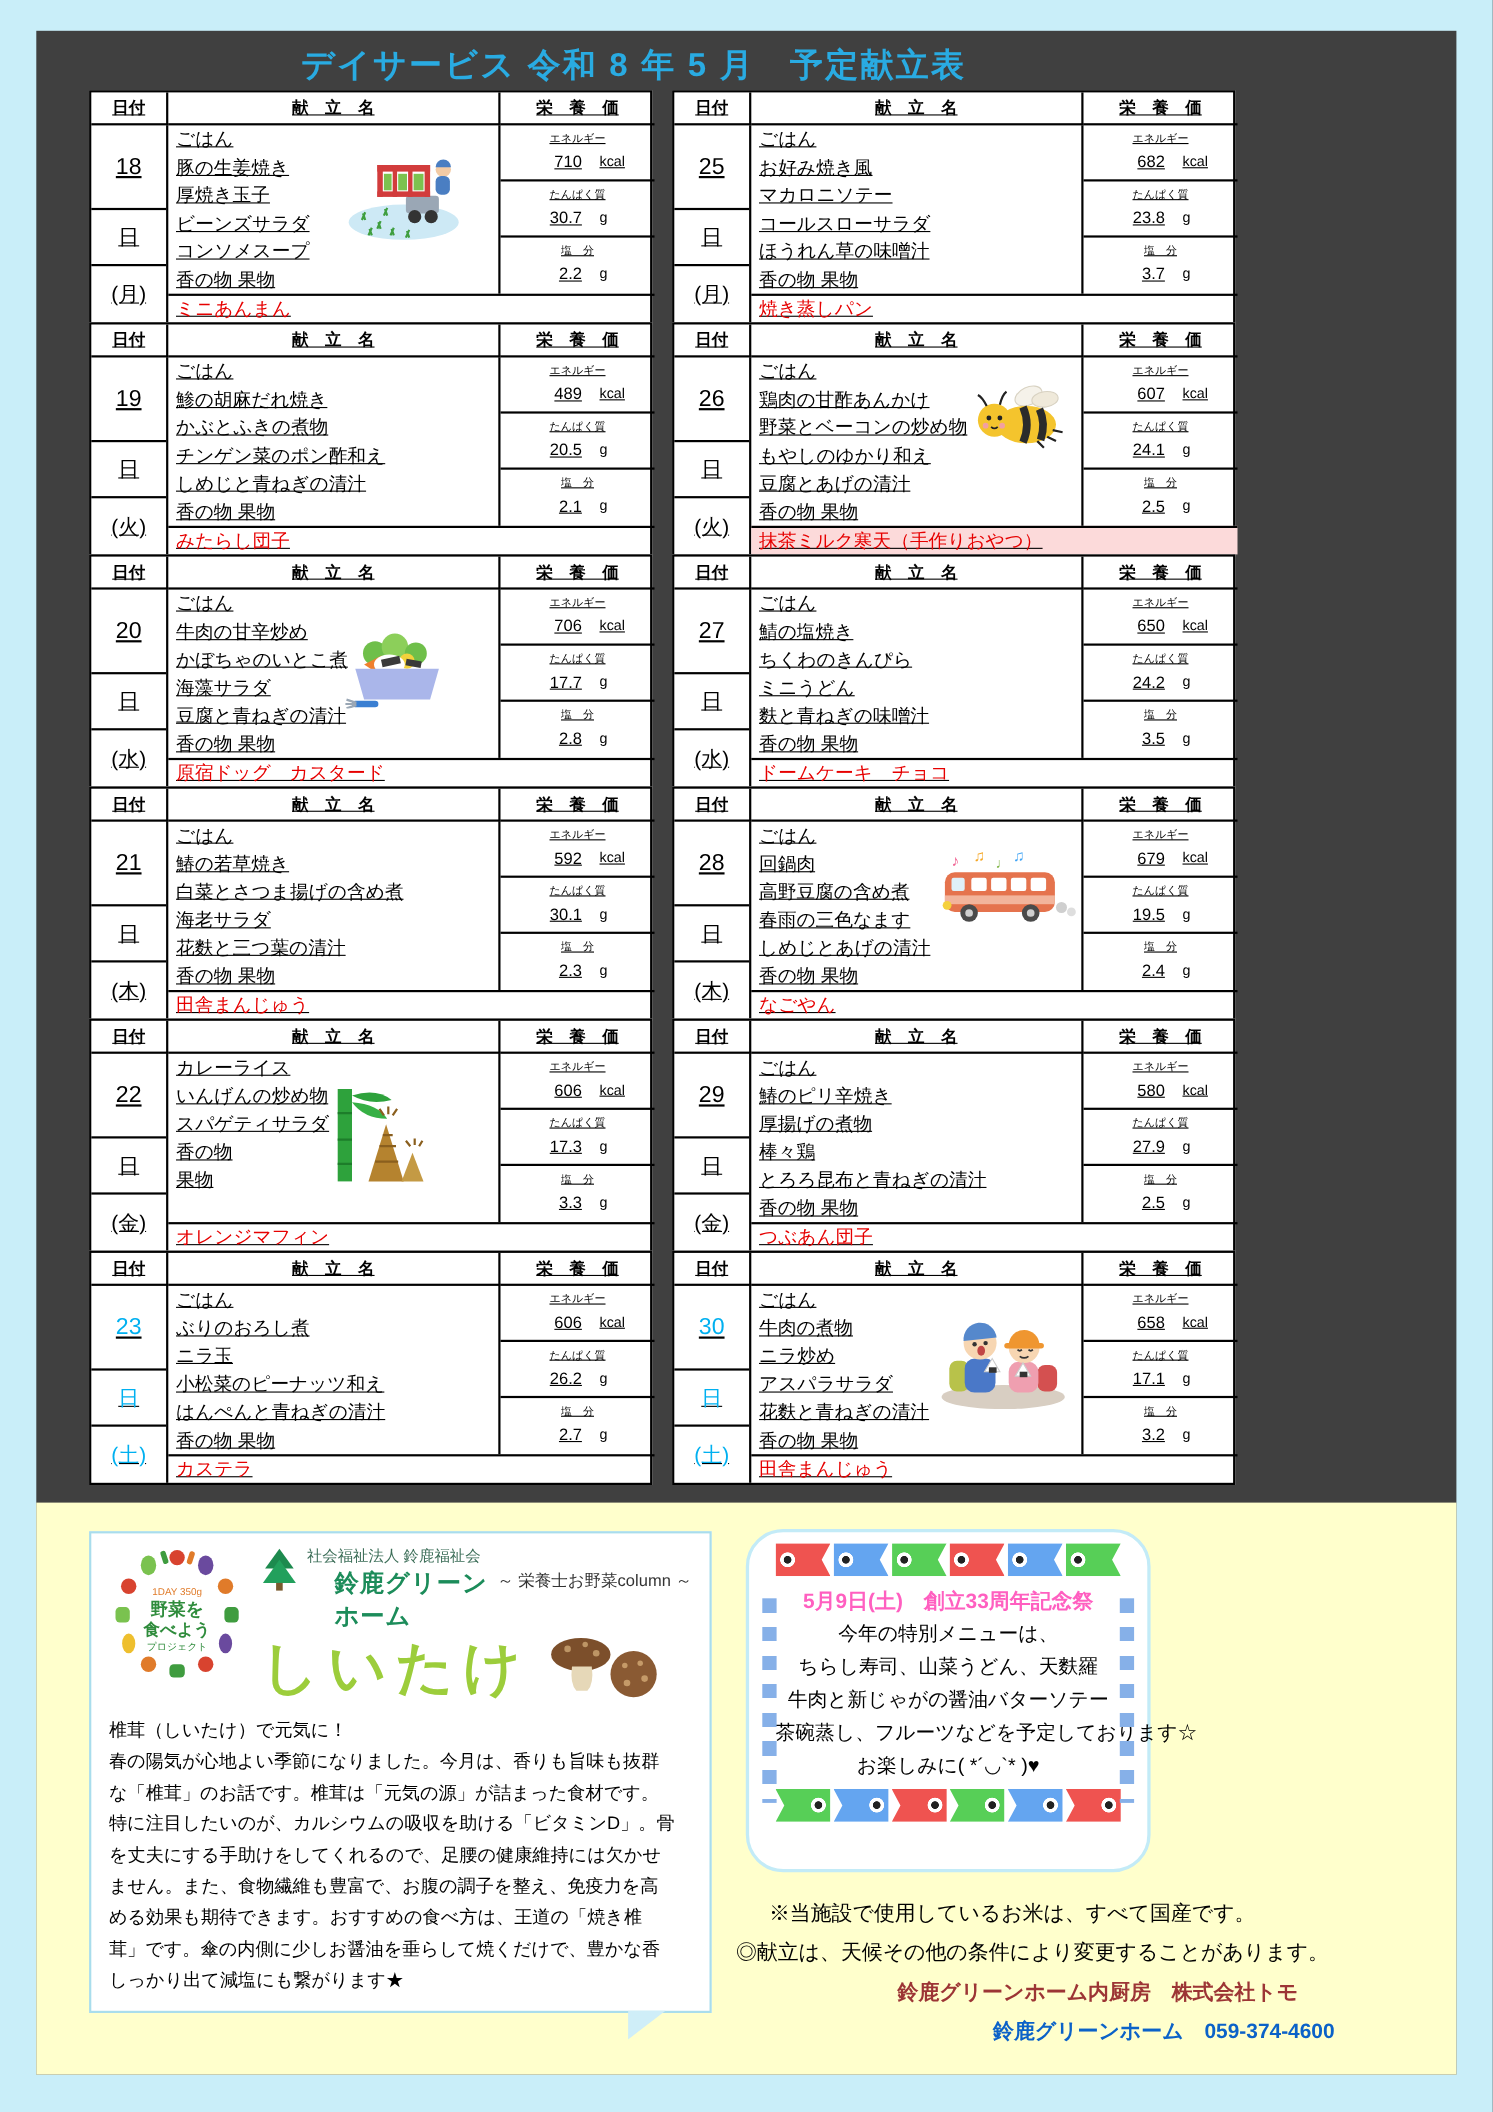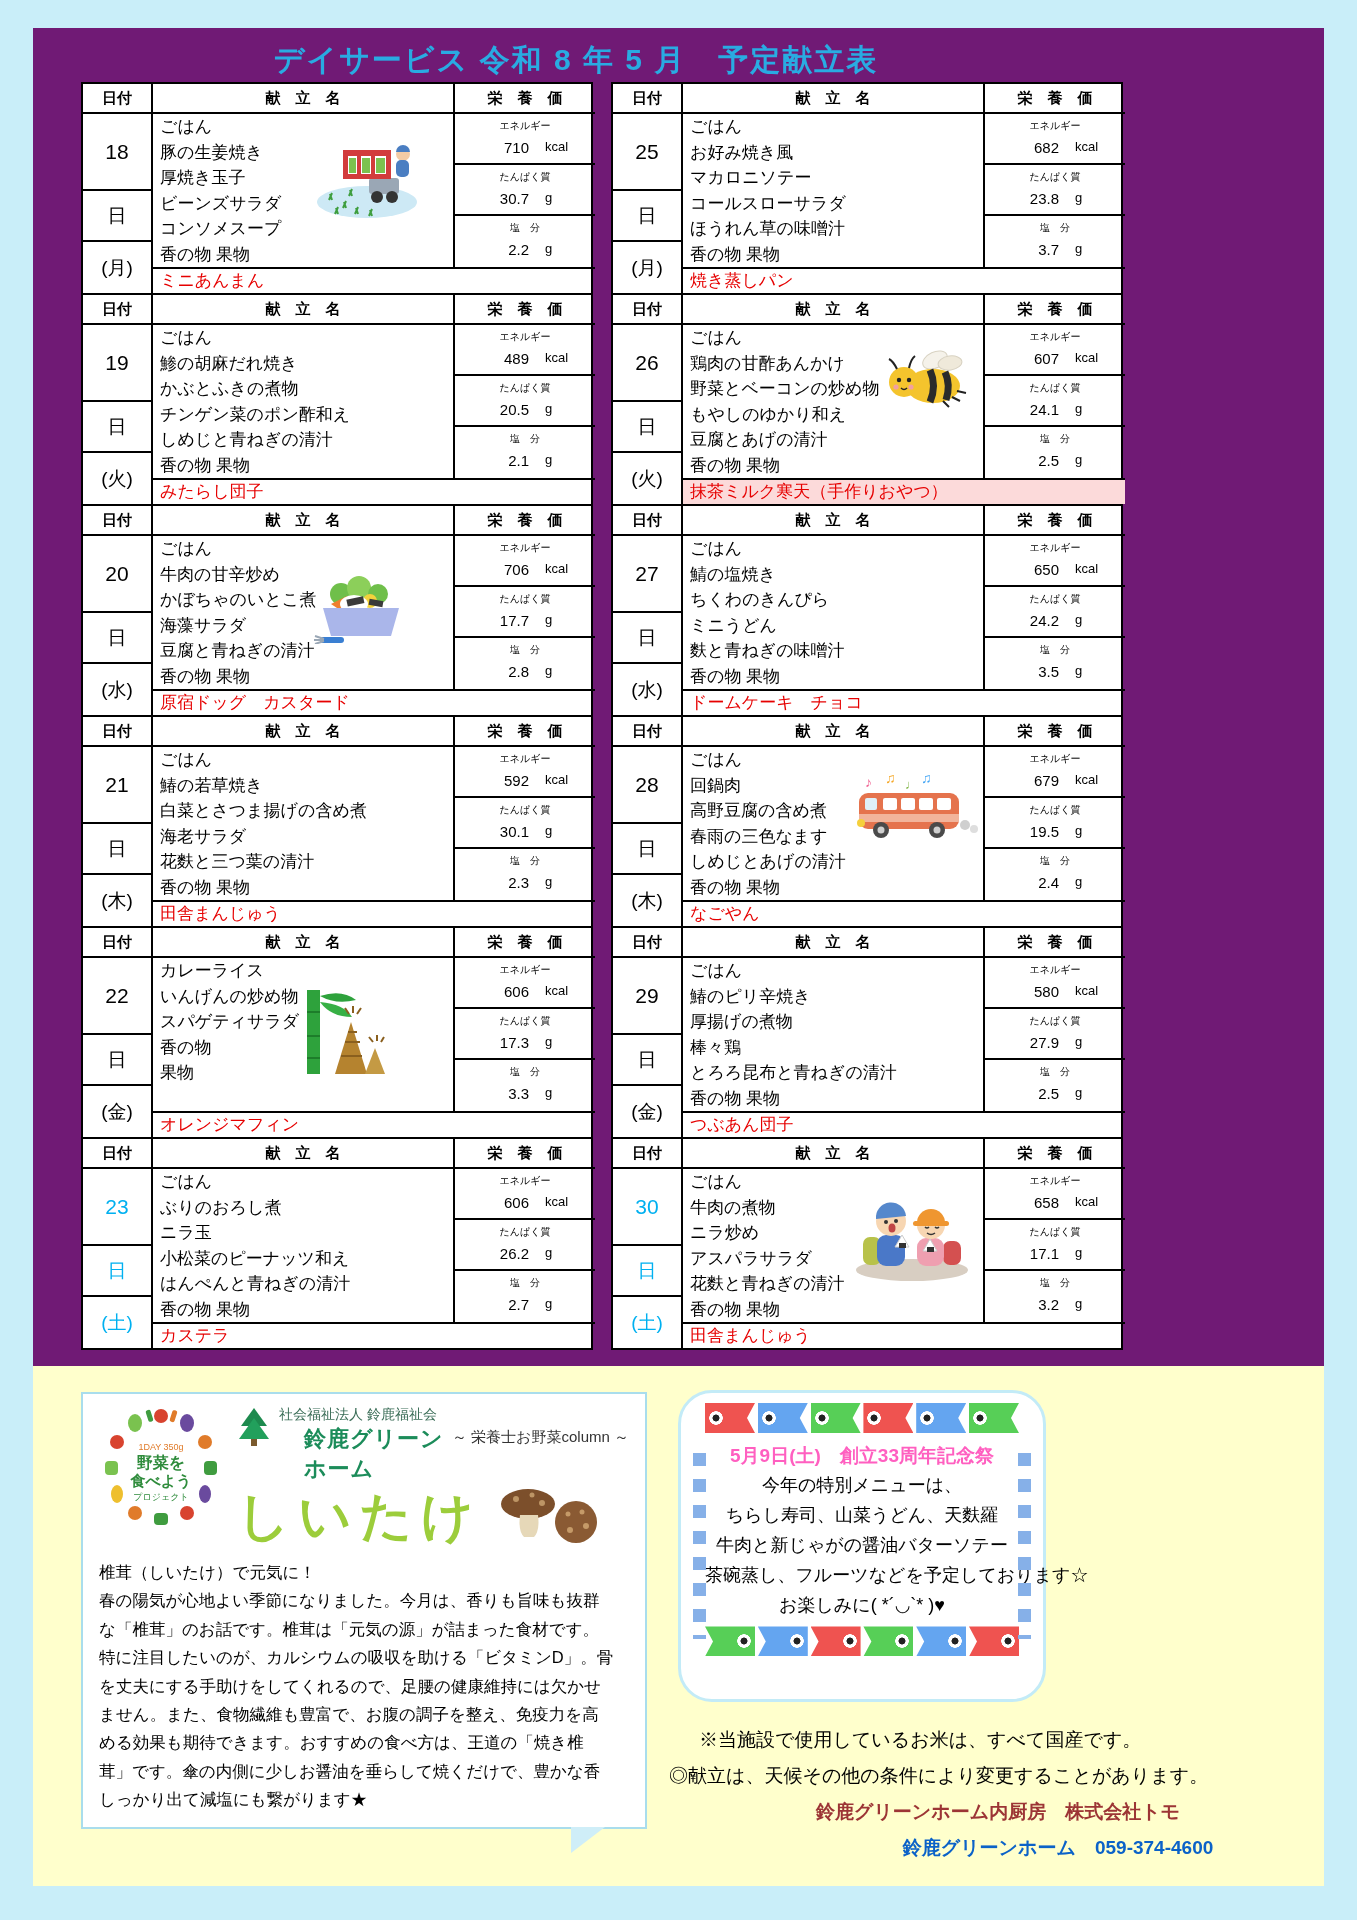--- a/index.html
+++ b/index.html
@@ -6,30 +6,30 @@
   html,body { width:1357px; height:1920px; }
   body {
     background:#c9eef9;
     font-family:"Liberation Sans", sans-serif;
     color:#000;
     position:relative;
     overflow:hidden;
   }
   .sheet {
     position:absolute; left:33px; top:28px; width:1291px; height:1858px;
-    background:#701a75; display:flex; flex-direction:column;
+    background:#404040; display:flex; flex-direction:column;
   }
   
   .title {
     width:1086px; text-align:center; margin-top:10px;
     font-size:30px; font-weight:bold; color:#29abe2; letter-spacing:2px;
     height:44px; line-height:44px;
   }
   
-  .tables { display:flex; gap:18px; padding-left:48px; }
+  .tables { display:flex; gap:18px; padding-left:48px;text-decoration:underline; }
   .tcol { display:flex; flex-direction:column; }
   .block {
     width:512px;
     display:grid;
     grid-template-columns:70px 302px 140px;
     grid-template-rows:30px repeat(6, 25.5px) 26px;
     border:2px solid #000;
     background:#fff;
   }
   .block + .block { margin-top:-2px; }

